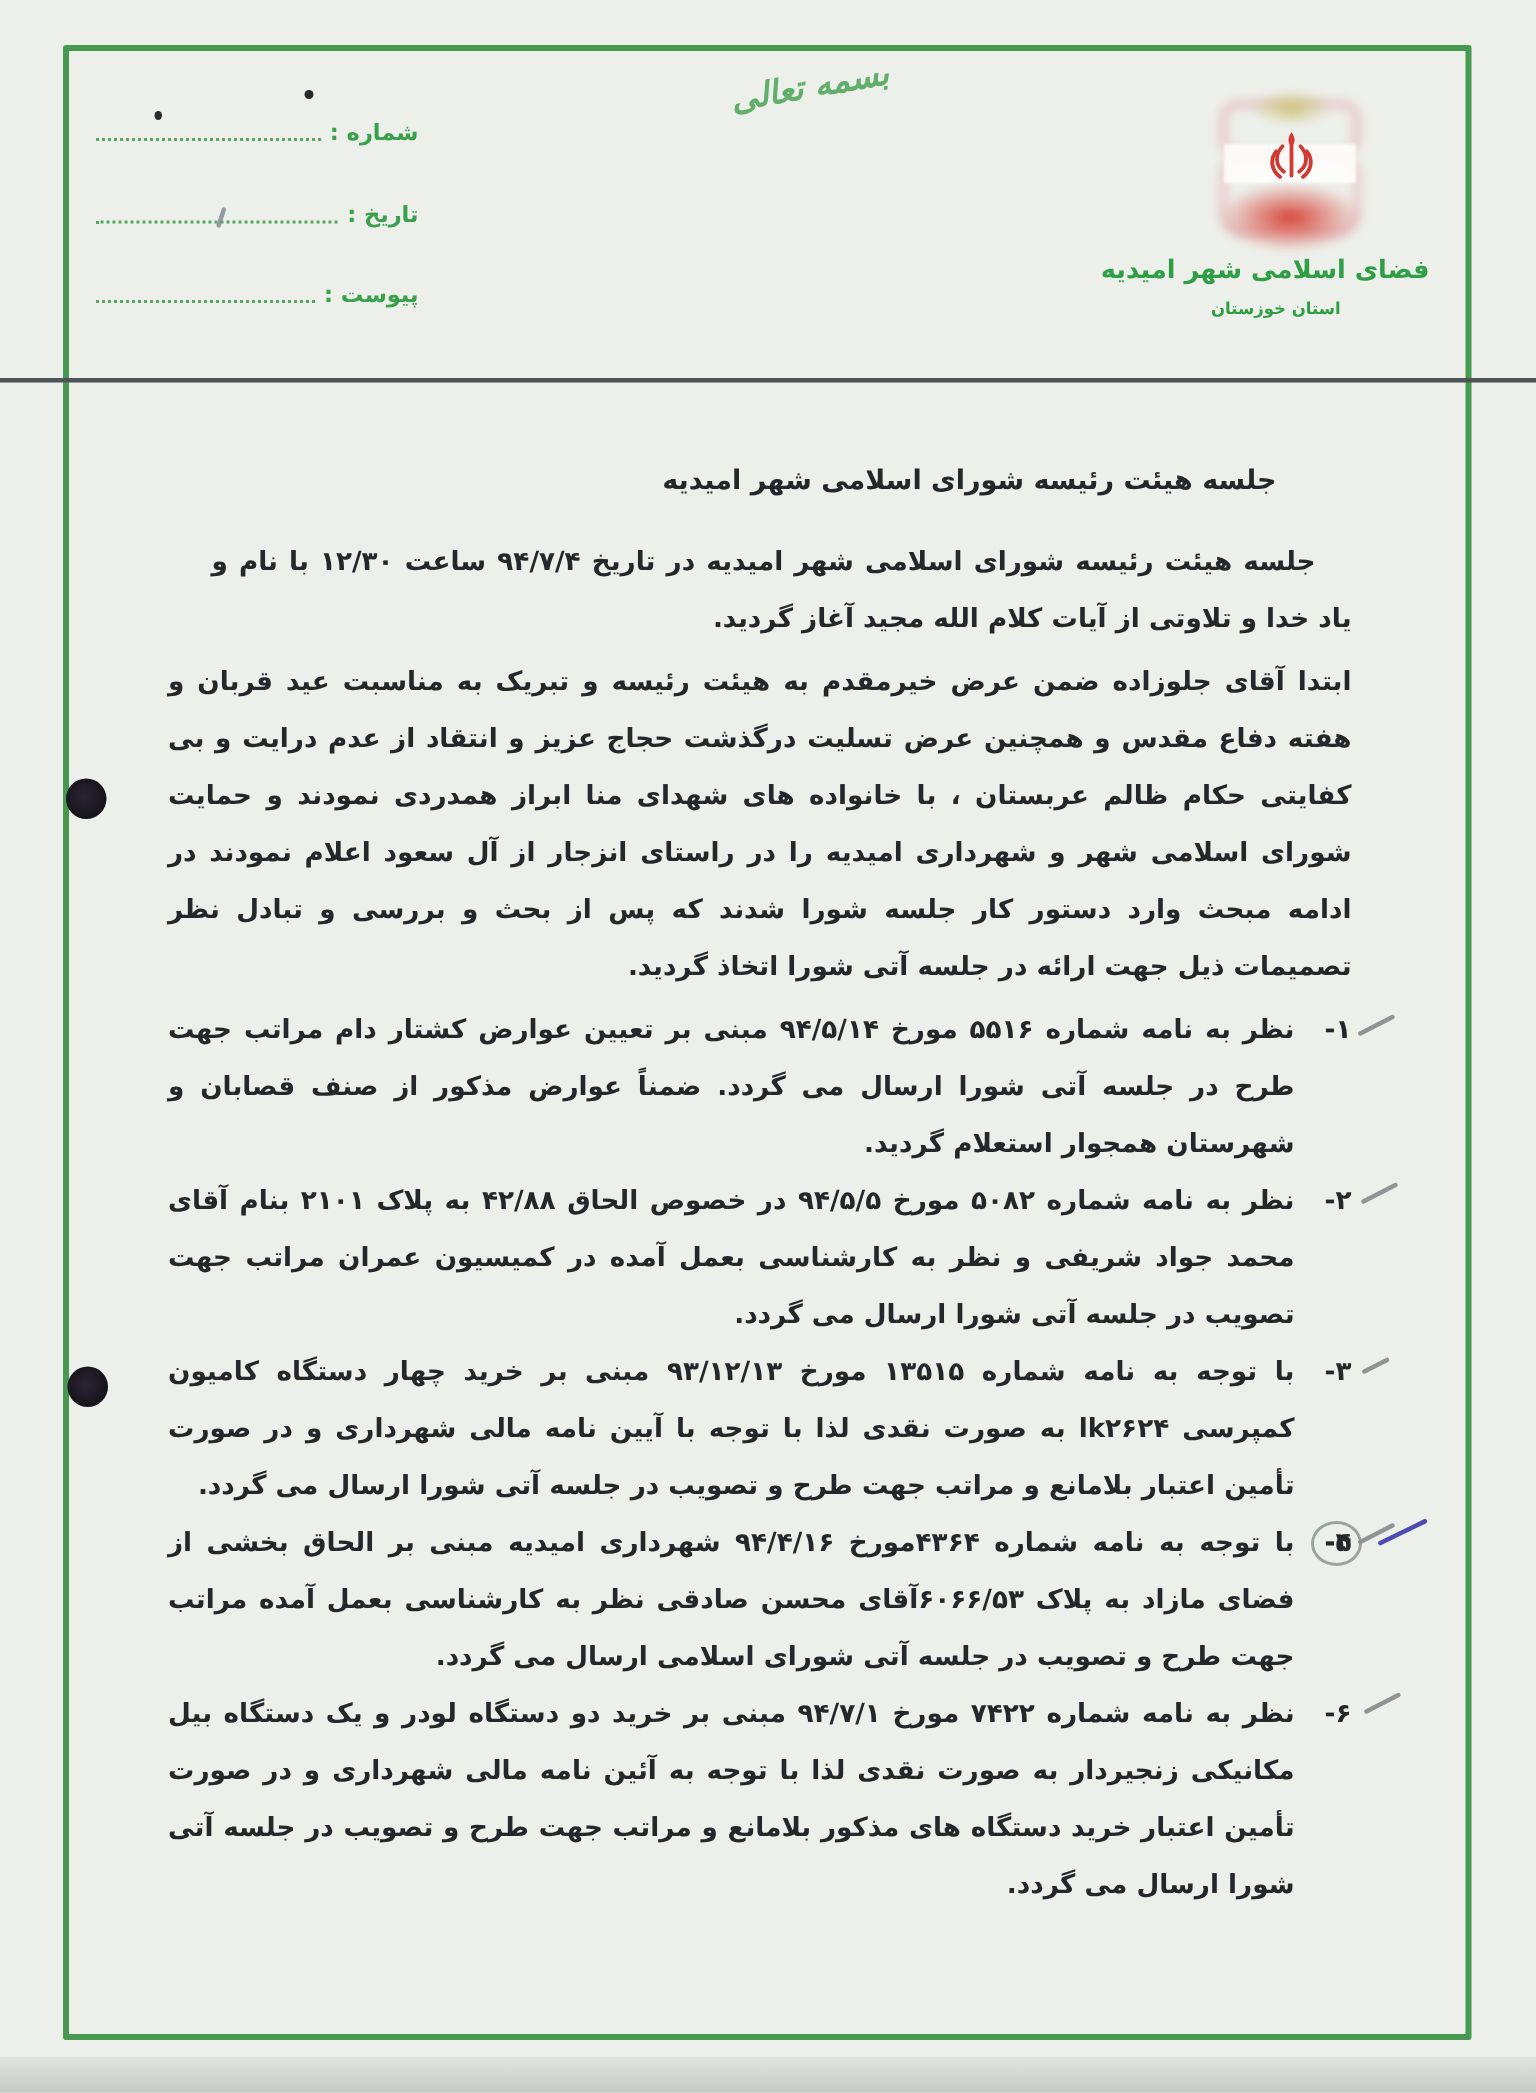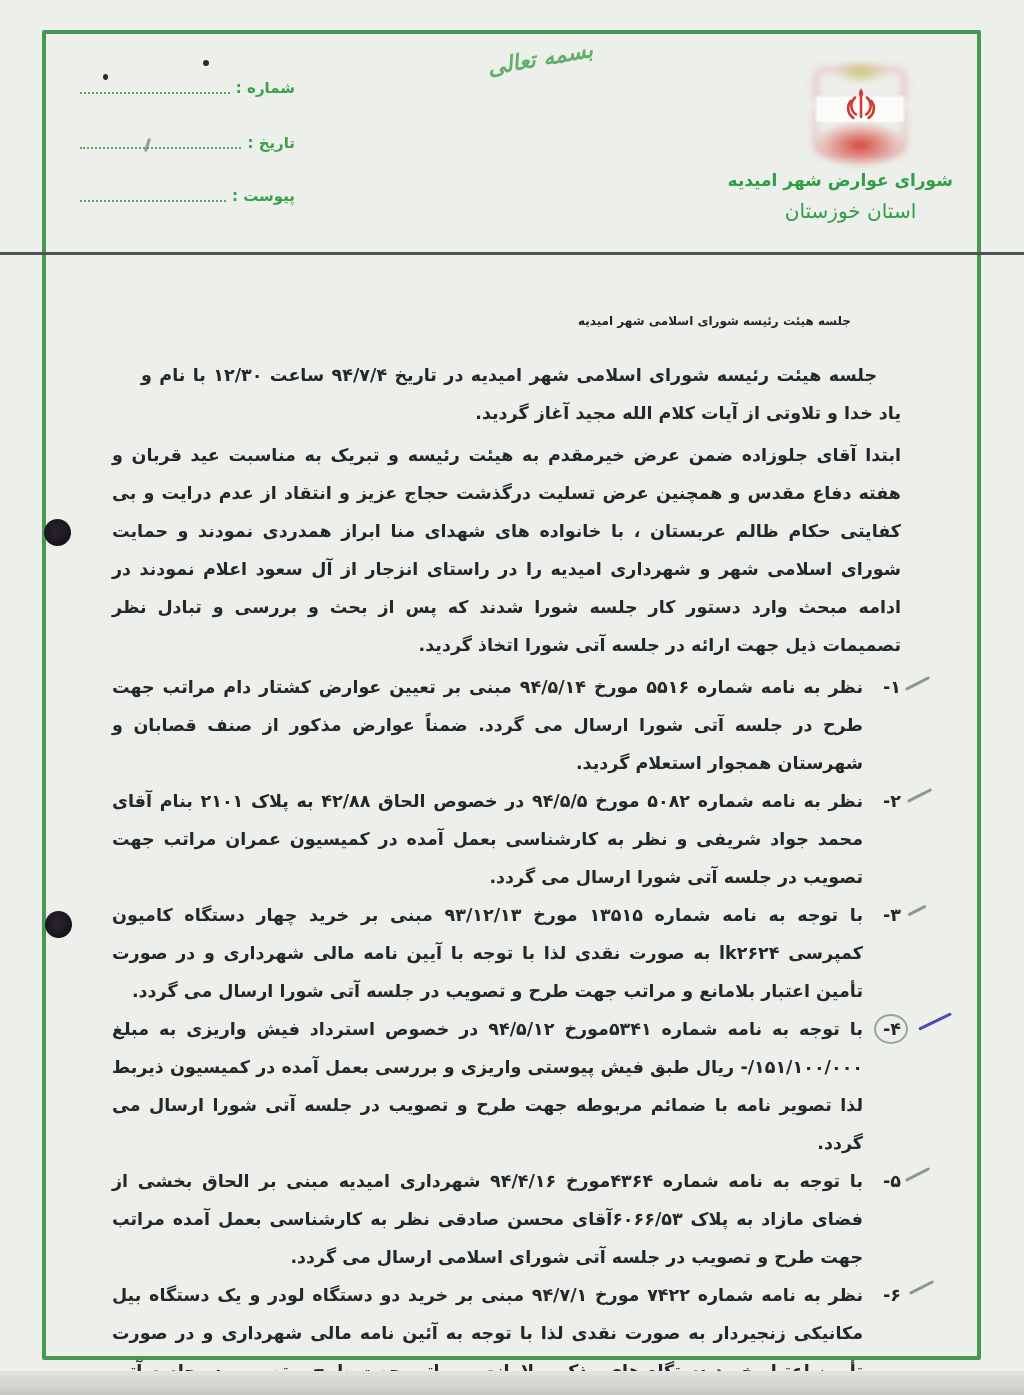--- a/index.html
+++ b/index.html
@@ -12,51 +12,51 @@
   
   .frame{
     position:absolute; left:42px; top:30px; width:939px; height:1330px;
     border:4px solid #47994f; box-sizing:border-box; border-radius:2px;
   }
   
   .sep-line{position:absolute; left:0; top:252px; width:1024px; height:3px; background:#4e5356;}
 
   
   .fields{position:absolute; left:80px; top:78px; width:215px;}
-  .field-row{position:absolute; right:0; display:flex; direction:rtl; align-items:flex-end; width:215px;}
+  .field-row{position:absolute; right:16px; display:flex; direction:rtl; align-items:flex-end; width:215px;}
   .field-row .lbl{color:#3aa04b; font-size:15px; font-weight:bold; white-space:nowrap; letter-spacing:1px;}
   .field-row .dots{flex:1; border-bottom:2px dotted #55a95f; margin:0 6px 3px 0; height:14px;}
   .row-1{top:0;} .row-2{top:55px;text-align:right;} .row-3{top:108px;text-align:center;}
 
   .bismillah{
     position:absolute; left:455px; top:46px; width:170px; text-align:center;
     color:#4aa455; font-size:22px; font-weight:bold; font-style:italic;
     transform:rotate(-10deg); opacity:.85;
   }
 
   .emblem{position:absolute; left:800px; top:60px; width:125px; height:118px;}
   .emblem .pink1{position:absolute; left:12px; top:6px; width:96px; height:40px; border:7px solid rgba(226,158,170,.38); border-radius:14px; filter:blur(3px); box-sizing:border-box;}
   .emblem .pink2{position:absolute; left:12px; top:42px; width:96px; height:56px; border:7px solid rgba(226,158,170,.34); border-radius:16px; filter:blur(3px); box-sizing:border-box;}
   .emblem .yellow{position:absolute; left:34px; top:0px; width:54px; height:24px; background:radial-gradient(ellipse at center, rgba(203,196,118,.9), rgba(203,196,118,0) 72%); filter:blur(2px);}
   .emblem .whiteband{position:absolute; left:16px; top:36px; width:88px; height:26px; background:rgba(253,253,252,.92); filter:blur(1px);}
   .emblem .redbar{position:absolute; left:8px; top:60px; width:104px; height:50px; background:radial-gradient(ellipse at center, rgba(213,58,46,.92) 0%, rgba(213,58,46,0) 66%); filter:blur(2px);}
   .emblem svg{position:absolute; left:44px; top:26px;}
 
   .org{position:absolute; left:748px; top:170px; width:205px; text-align:center; color:#2f9e45;}
   .org .l1{font-size:17px; font-weight:bold; margin-bottom:9px; white-space:nowrap;}
-  .org .l2{font-size:20px; font-weight:normal; white-space:nowrap;}
+  .org .l2{font-size:11px; font-weight:bold; white-space:nowrap;}
 
   
   .content{
     position:absolute; left:46px; top:290px; width:931px;
     padding:0 76px 0 66px; box-sizing:border-box;
     color:#24282b; font-weight:bold; font-size:17.5px; line-height:38px;
     text-align:justify;
   }
-  .doc-title{font-size:12px; text-align:right; padding-right:50px; margin:12px 0 16px 0; white-space:nowrap;}
+  .doc-title{font-size:18px; text-align:right; padding-right:50px; margin:12px 0 16px 0; white-space:nowrap;}
   .para{margin:0 0 4px 0;}
   .para.indent{text-indent:24px;margin-left:29px;}
   .items{list-style:none; margin:2px 0 0 0; padding:0;}
   .items li{position:relative; padding-right:38px; margin:0;}
   .items .num{position:absolute; right:0; top:0; white-space:nowrap;}
   
   .mark-pencil{position:absolute; width:27px; height:2.6px; background:#8f9494; border-radius:2px; transform:rotate(-27deg);}
   .mark-pen{position:absolute; width:36px; height:2.6px; background:#4b4bb2; border-radius:2px; transform:rotate(-26deg);}
   .pen-circle{position:absolute; width:30px; height:26px; border:2px solid #9aa39e; border-radius:50%; top:4px; right:-7px;}
   .tick-date{position:absolute; left:146px; top:138px; width:3px; height:14px; background:#7d8590; transform:rotate(18deg); border-radius:2px; opacity:.8;}
@@ -110,21 +110,21 @@
         <path d="M13 13 C7 19 7 28 14 33"></path>
         <path d="M27 13 C33 19 33 28 26 33"></path>
         <path d="M8 17 C3 23 4 32 11 37"></path>
         <path d="M32 17 C37 23 36 32 29 37"></path>
       </g>
       <path d="M20 2 C16.8 6.5 16.8 10 20 13.5 C23.2 10 23.2 6.5 20 2 Z" fill="#cf3a33"></path>
     </svg>
   </div>
 
   <div class="org">
-    <div class="l1">شورای عوارض شهر امیدیه</div>
+    <div class="l1">فضای اسلامی شهر امیدیه</div>
     <div class="l2">استان خوزستان</div>
   </div>
 
   <div class="sep-line"></div>
 
   <div class="content">
     <div class="doc-title">جلسه هیئت رئیسه شورای اسلامی شهر امیدیه</div>
     <p class="para indent">جلسه هیئت رئیسه شورای اسلامی شهر امیدیه در تاریخ ۹۴/۷/۴ ساعت ۱۲/۳۰ با نام و یاد خدا و تلاوتی از آیات کلام الله مجید آغاز گردید.</p>
     <p class="para">ابتدا آقای جلوزاده ضمن عرض خیرمقدم به هیئت رئیسه و تبریک به مناسبت عید قربان و هفته دفاع مقدس و همچنین عرض تسلیت  درگذشت حجاج عزیز و انتقاد از عدم درایت و بی کفایتی حکام ظالم عربستان ، با خانواده های شهدای منا ابراز همدردی نمودند و حمایت شورای اسلامی شهر و شهرداری امیدیه را در راستای انزجار از آل سعود اعلام نمودند در ادامه مبحث وارد دستور کار جلسه شورا شدند که پس از بحث و بررسی و تبادل نظر تصمیمات ذیل جهت ارائه در جلسه آتی شورا اتخاذ گردید.</p>
 
@@ -141,21 +141,20 @@
       </li>
       <li>
         <span class="num">۳-</span>
         <span class="mark-pencil" style="right:-26px; top:13px; width:20px;"></span>
         <span>با توجه به نامه شماره ۱۳۵۱۵ مورخ ۹۳/۱۲/۱۳ مبنی بر خرید چهار دستگاه کامیون کمپرسی lk۲۶۲۴ به صورت نقدی لذا با توجه با آیین نامه مالی شهرداری و در صورت تأمین اعتبار بلامانع و مراتب جهت طرح و تصویب در جلسه آتی شورا ارسال می گردد.</span>
       </li>
       <li>
         <span class="num">۴-</span>
         <span class="pen-circle"></span>
         <span class="mark-pen" style="right:-52px; top:10px;"></span>
-        <span>با توجه به نامه شماره ۵۳۴۱مورخ ۹۴/۵/۱۲ در خصوص استرداد فیش واریزی به مبلغ ۱۵۱/۱۰۰/۰۰۰/- ریال طبق فیش پیوستی واریزی و بررسی بعمل آمده در کمیسیون ذیربط لذا تصویر نامه با ضمائم مربوطه جهت طرح و تصویب در جلسه آتی شورا ارسال می گردد.</span>
       </li>
       <li>
         <span class="num">۵-</span>
         <span class="mark-pencil" style="right:-30px; top:11px;"></span>
         <span>با توجه به نامه شماره ۴۳۶۴مورخ ۹۴/۴/۱۶ شهرداری امیدیه مبنی بر الحاق بخشی از فضای مازاد به پلاک ۶۰۶۶/۵۳آقای محسن صادقی نظر به کارشناسی بعمل آمده مراتب جهت طرح و تصویب در جلسه آتی شورای اسلامی ارسال می گردد.</span>
       </li>
       <li>
         <span class="num">۶-</span>
         <span class="mark-pencil" style="right:-34px; top:10px;"></span>
         <span>نظر به نامه شماره  ۷۴۲۲ مورخ ۹۴/۷/۱ مبنی بر خرید دو دستگاه لودر و یک دستگاه بیل مکانیکی زنجیردار به صورت نقدی لذا با توجه به آئین نامه مالی شهرداری و در صورت تأمین اعتبار خرید دستگاه های مذکور بلامانع و مراتب جهت طرح و تصویب در جلسه آتی شورا ارسال می گردد.</span>

